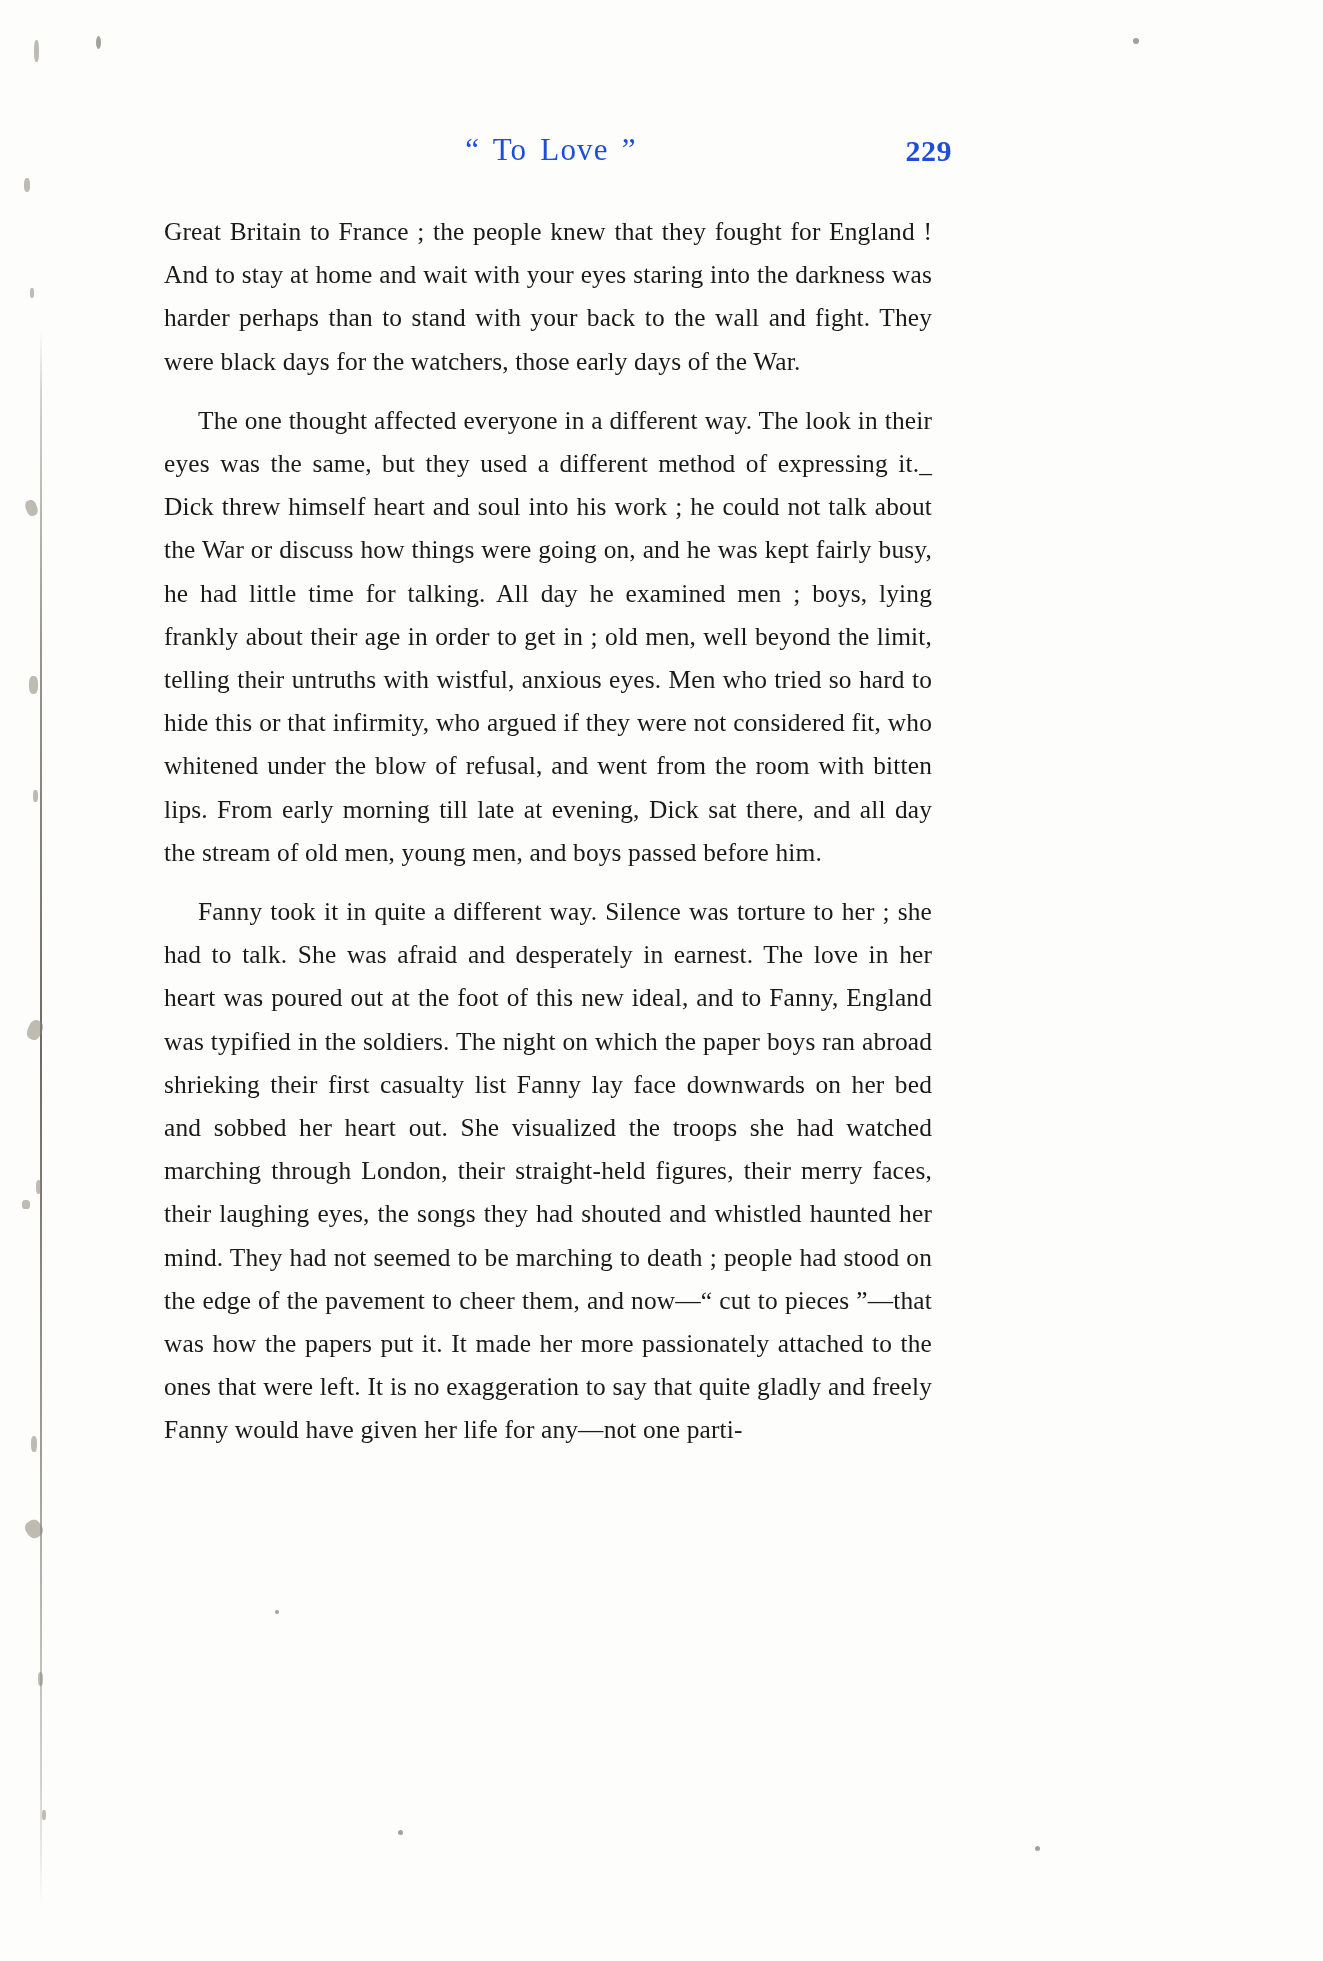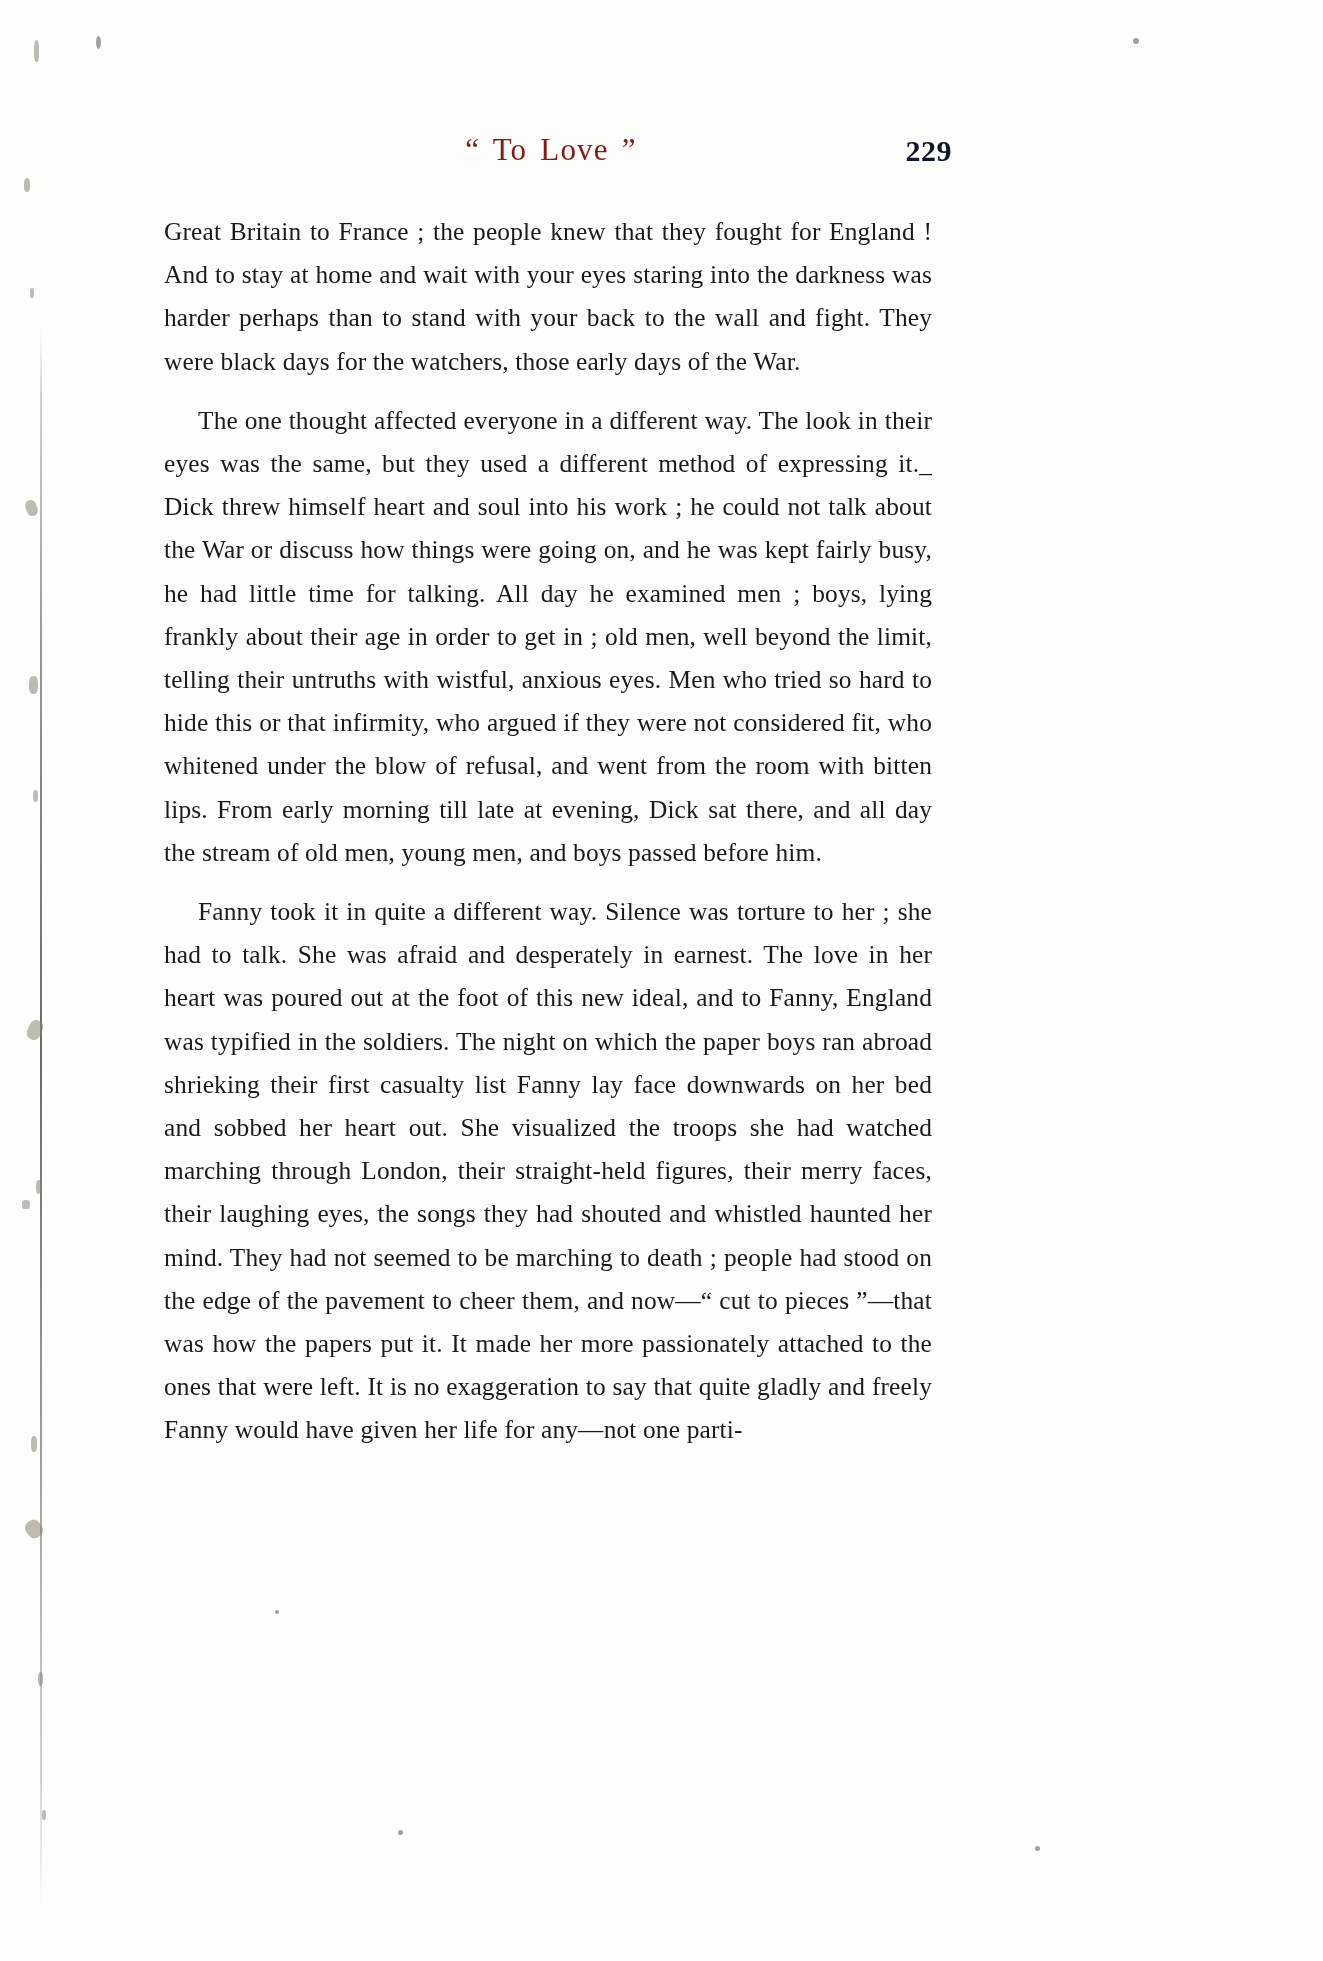--- a/index.html
+++ b/index.html
@@ -69,30 +69,30 @@
     margin-bottom: 26px;
   }
   .head-title {
     position: absolute;
     left: 6px;
     right: 0;
     text-align: center;
     font-size: 31px;
     letter-spacing: 1.2px;
     word-spacing: 4px;
-    color: #7f1d1d;
+    color: #1d4ed8;
   }
   .page-number {
     position: absolute;
     right: -4px;
     top: 2px;
     font-size: 30px;
     font-weight: bold;
     letter-spacing: .5px;
-    color: #0f172a;
+    color: #1d4ed8;
   }
 
   
   .body-text p {
     margin: 16px;
     font-size: 25.4px;
     line-height: 43.2px;
     text-align: justify;
     text-justify: inter-word;
     color: #1b1a16;

